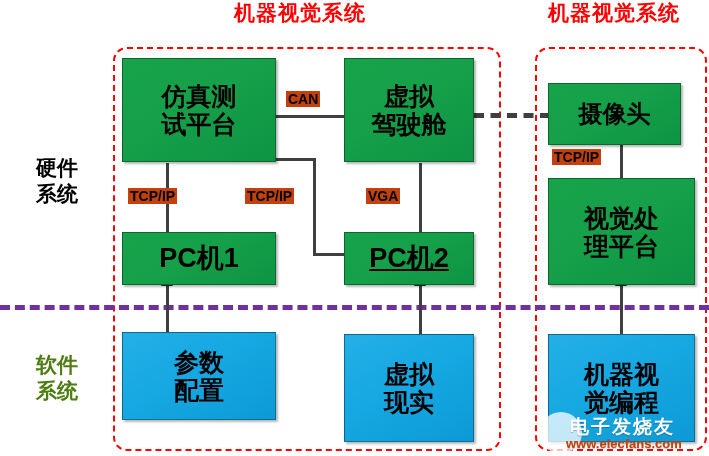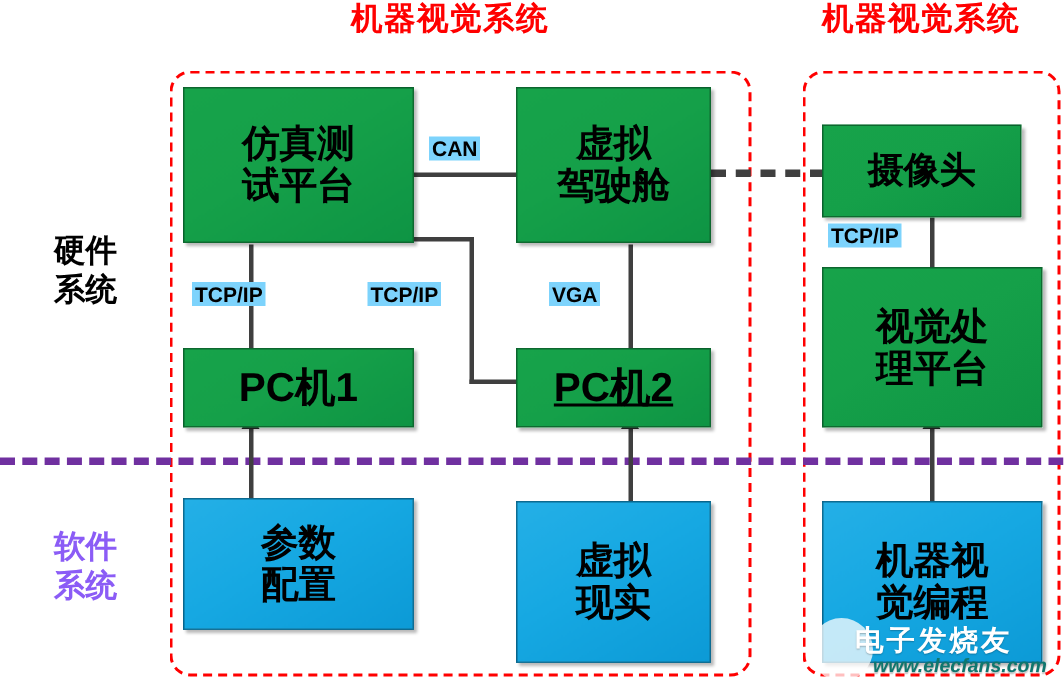--- a/index.html
+++ b/index.html
@@ -25,21 +25,21 @@
   
   .rowlabel{
     position:absolute;
     font-size:21px;
     font-weight:700;
     line-height:1.25;
     text-align:center;
     white-space:nowrap;
   }
   .rowlabel.hw{color:#000000;}
-  .rowlabel.sw{color:#8b5cf6;}
+  .rowlabel.sw{color:#4d7c0f;}
 
   
   .group{
     position:absolute;
     border:2px dashed #FF0000;
     border-radius:14px;
     box-sizing:border-box;
     background:transparent;
   }
 
@@ -93,21 +93,21 @@
   
   .dashlink{
     position:absolute;
     height:0;
     border-top:5px dashed #3F3F3F;
   }
 
   
   .elabel{
     position:absolute;
-    background:#7dd3fc;
+    background:#c2410c;
     color:#000000;
     font-size:14px;
     font-weight:700;
     line-height:1;
     padding:1px 2px;
     white-space:nowrap;
   }
 
   
   .watermark{
@@ -123,26 +123,25 @@
   }
   .wm-cn{
     position:absolute;left:30px;top:16px;
     font-size:19px;font-weight:700;
     color:#ffffff;
     letter-spacing:2px;
     text-shadow:0 1px 1px rgba(0,0,0,.25);
     white-space:nowrap;
   }
   .wm-url{
-    position:absolute;left:42px;top:38px;
+    position:absolute;left:26px;top:38px;
     font-size:13px;font-weight:700;
-    color:#0f766e;
+    color:#c2410c;
     white-space:nowrap;
     text-shadow:0 1px 1px rgba(0,0,0,.25);
-    font-style:italic;
   }
 </style>
 </head>
 <body>
 
 <div id="stage">
 
   <div class="caption" style="left:234px;top:2px;">机器视觉系统</div>
 
   <div class="caption" style="left:548px;top:2px;">机器视觉系统</div>

